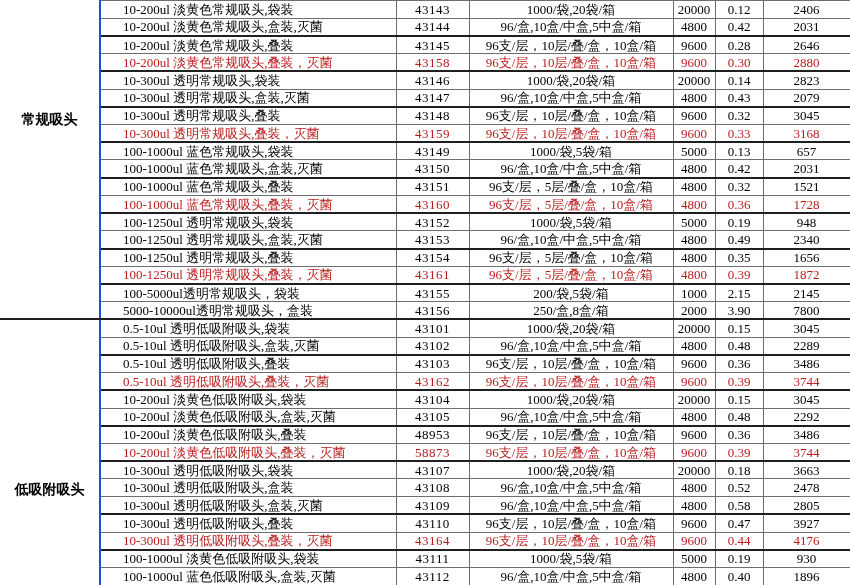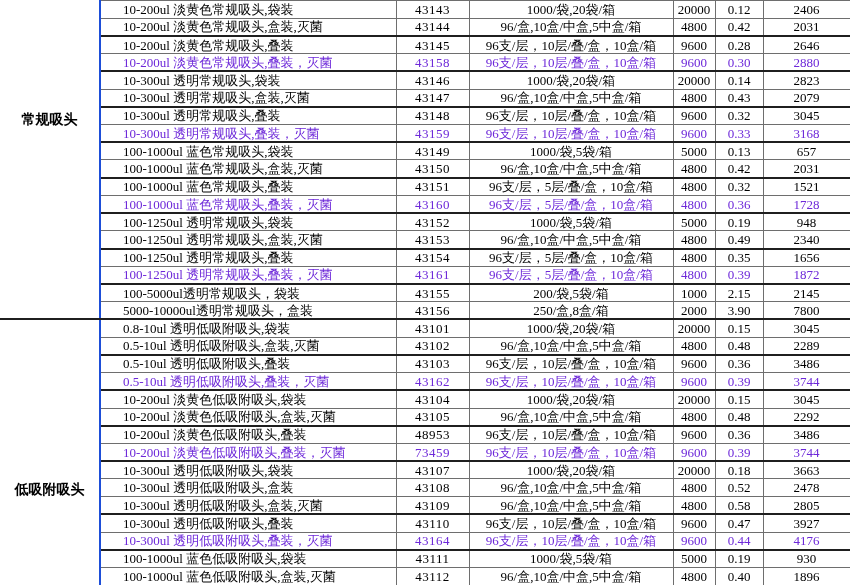--- a/index.html
+++ b/index.html
@@ -16,21 +16,21 @@
   td {
     border: 1px solid #6e6e6e;
     height: 17.72px; line-height: 1;
     padding: 0 2px;
     text-align: center;
     overflow: hidden; white-space: nowrap;
   }
   td.desc { text-align: left; padding-left: 22px; }
   td.code { letter-spacing: 0.5px; margin-left: 46px; }
   tr.thick td { border-bottom: 2px solid #1f1f1f; }
-  tr.red td { color: #6d28d9; }
+  tr.red td { color: #b91c1c; }
   td.cat {
     border: none; border-right: 2px solid #1d4ed8;
     position: relative;
     font-weight: bold; font-size: 14px;
     font-family: "Liberation Sans", "DejaVu Sans", sans-serif;
   }
   td.cat.sec0 { border-bottom: 2px solid #1f1f1f; }
   .catlabel { position: absolute; left: 0; right: 0; text-align: center; }
   .catlabel.sec0 { top: 111px; }
   .catlabel.sec1 { top: 162px; }
@@ -194,21 +194,21 @@
           <td class="code">43156</td>
           <td class="pack">250/盒,8盒/箱</td>
           <td class="qty">2000</td>
           <td class="price">3.90</td>
           <td class="amount">7800</td>
         </tr>
         <tr>
           <td class="cat sec1" rowspan="15">
             <span class="catlabel sec1">低吸附吸头</span>
           </td>
-          <td class="desc">0.8-10ul 透明低吸附吸头,袋装</td>
+          <td class="desc">0.5-10ul 透明低吸附吸头,袋装</td>
           <td class="code">43101</td>
           <td class="pack">1000/袋,20袋/箱</td>
           <td class="qty">20000</td>
           <td class="price">0.15</td>
           <td class="amount">3045</td>
         </tr>
         <tr class="thick">
           <td class="desc">0.5-10ul 透明低吸附吸头,盒装,灭菌</td>
           <td class="code">43102</td>
           <td class="pack">96/盒,10盒/中盒,5中盒/箱</td>
@@ -251,21 +251,21 @@
         <tr>
           <td class="desc">10-200ul 淡黄色低吸附吸头,叠装</td>
           <td class="code">48953</td>
           <td class="pack">96支/层，10层/叠/盒，10盒/箱</td>
           <td class="qty">9600</td>
           <td class="price">0.36</td>
           <td class="amount">3486</td>
         </tr>
         <tr class="red thick">
           <td class="desc">10-200ul 淡黄色低吸附吸头,叠装，灭菌</td>
-          <td class="code">73459</td>
+          <td class="code">58873</td>
           <td class="pack">96支/层，10层/叠/盒，10盒/箱</td>
           <td class="qty">9600</td>
           <td class="price">0.39</td>
           <td class="amount">3744</td>
         </tr>
         <tr>
           <td class="desc">10-300ul 透明低吸附吸头,袋装</td>
           <td class="code">43107</td>
           <td class="pack">1000/袋,20袋/箱</td>
           <td class="qty">20000</td>
@@ -298,21 +298,21 @@
         </tr>
         <tr class="red thick">
           <td class="desc">10-300ul 透明低吸附吸头,叠装，灭菌</td>
           <td class="code">43164</td>
           <td class="pack">96支/层，10层/叠/盒，10盒/箱</td>
           <td class="qty">9600</td>
           <td class="price">0.44</td>
           <td class="amount">4176</td>
         </tr>
         <tr>
-          <td class="desc">100-1000ul 蓝色低吸附吸头,袋装</td>
+          <td class="desc">100-1000ul 淡黄色低吸附吸头,袋装</td>
           <td class="code">43111</td>
           <td class="pack">1000/袋,5袋/箱</td>
           <td class="qty">5000</td>
           <td class="price">0.19</td>
           <td class="amount">930</td>
         </tr>
         <tr>
           <td class="desc">100-1000ul 蓝色低吸附吸头,盒装,灭菌</td>
           <td class="code">43112</td>
           <td class="pack">96/盒,10盒/中盒,5中盒/箱</td>

